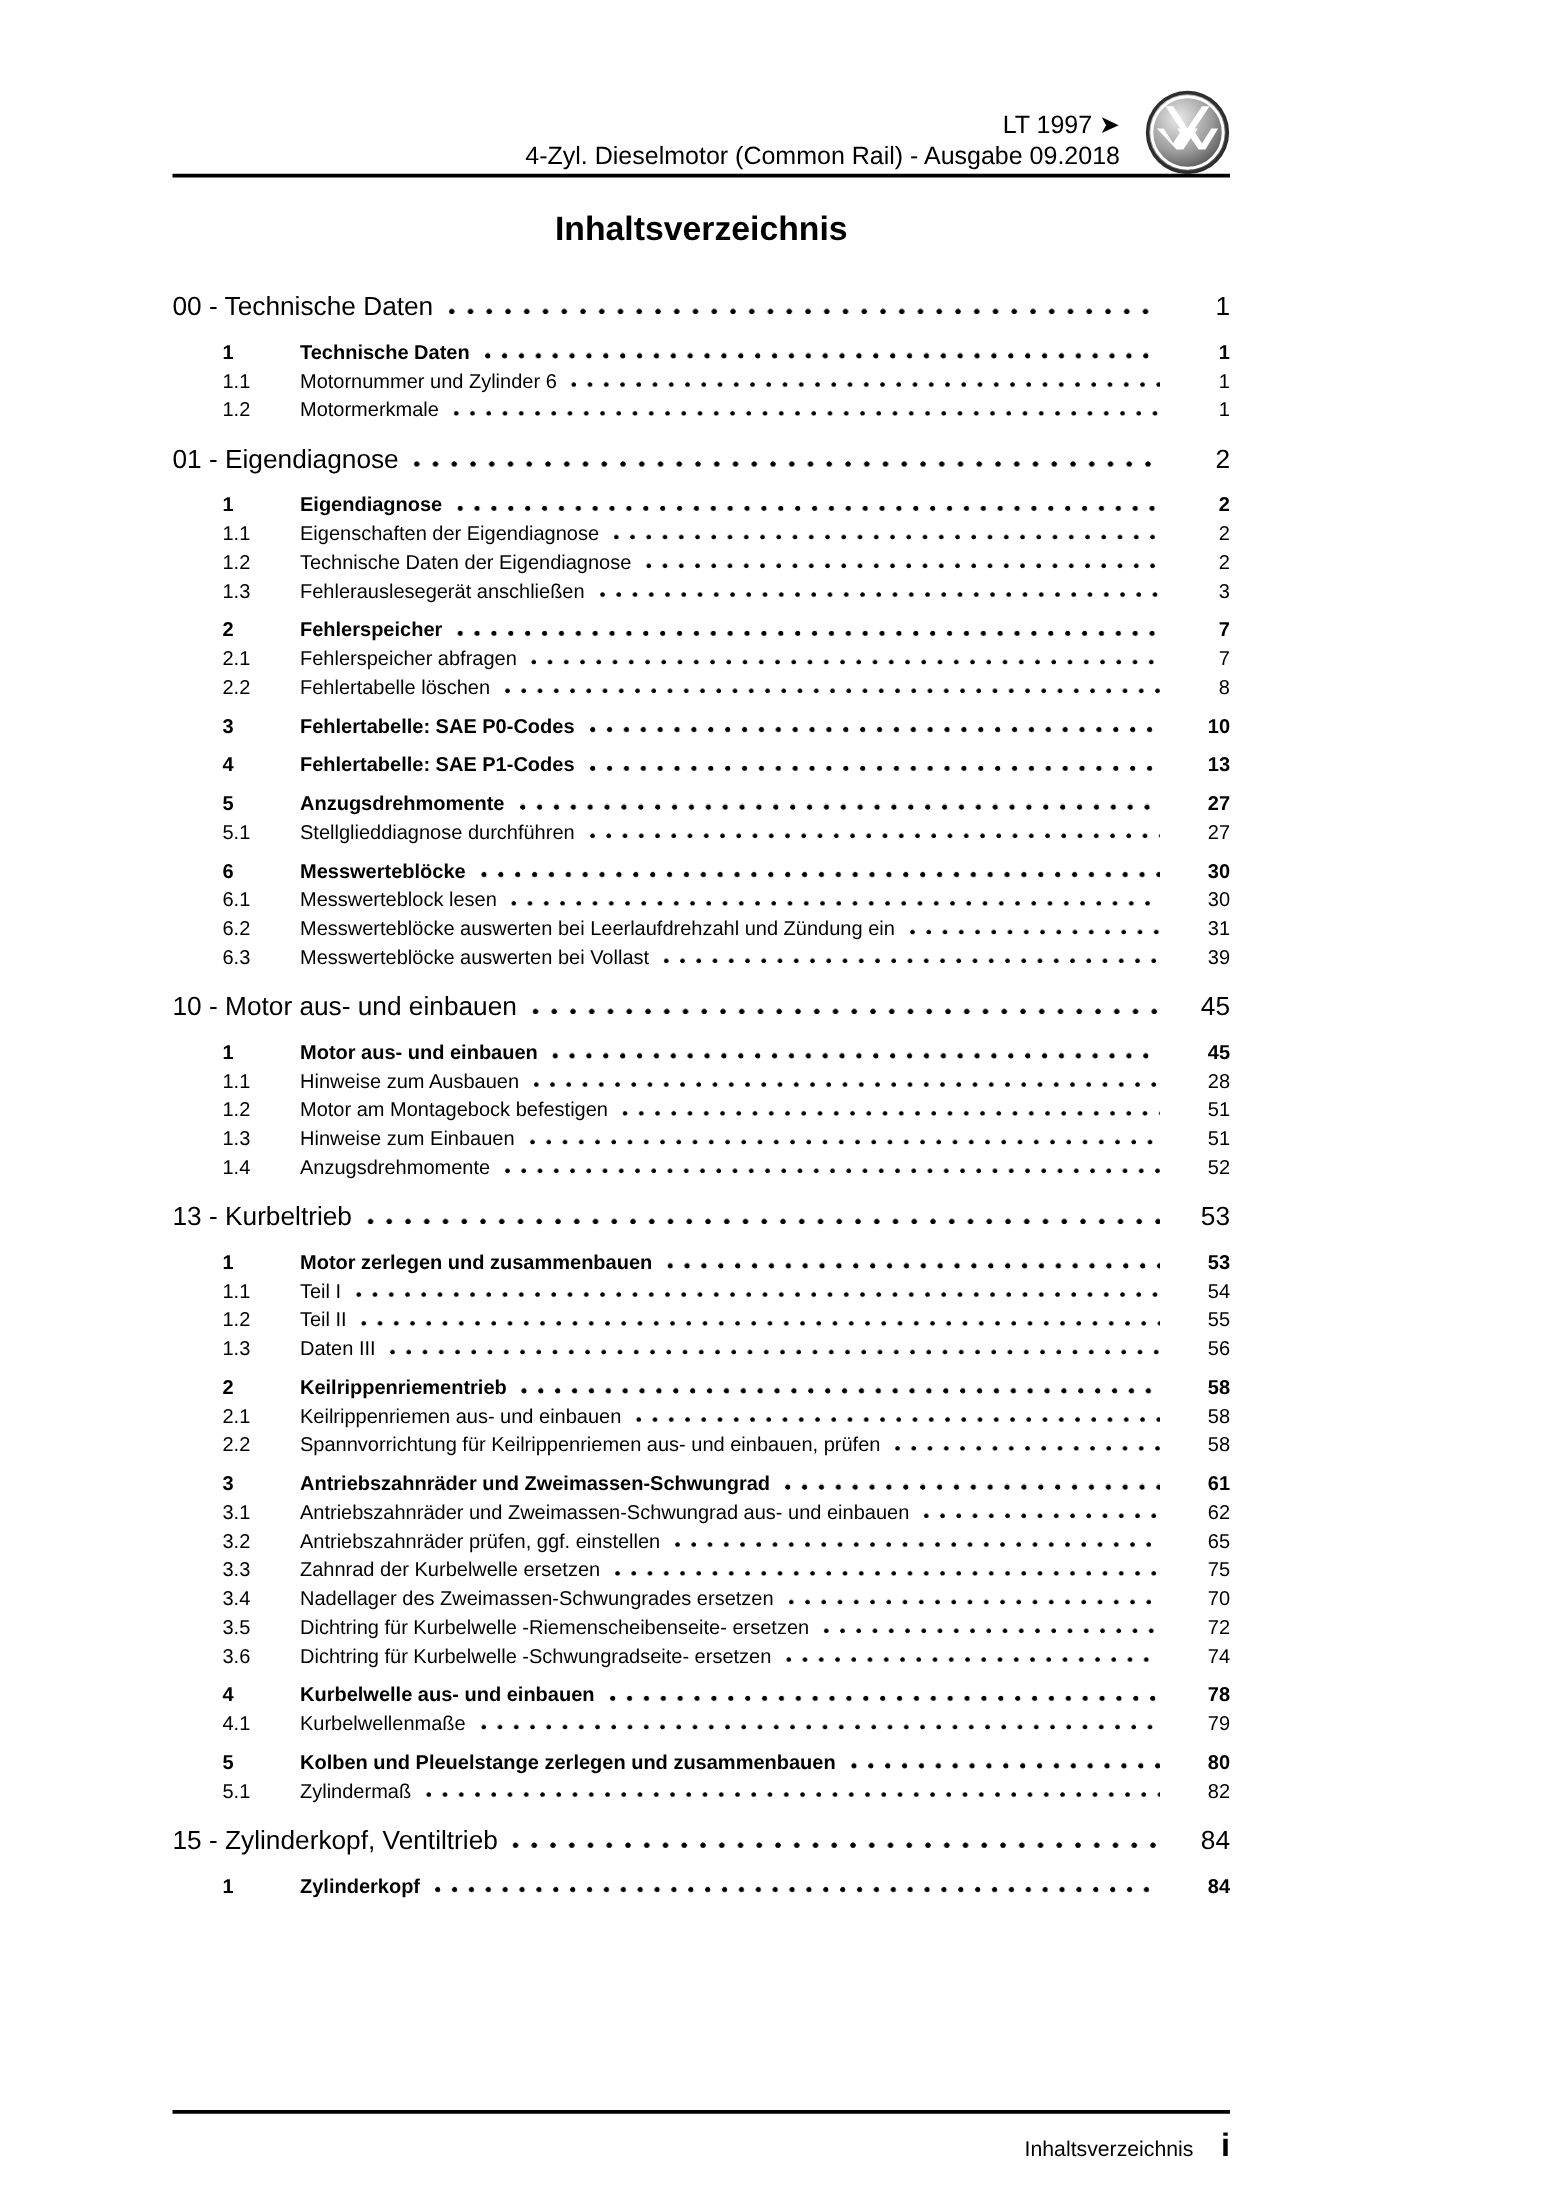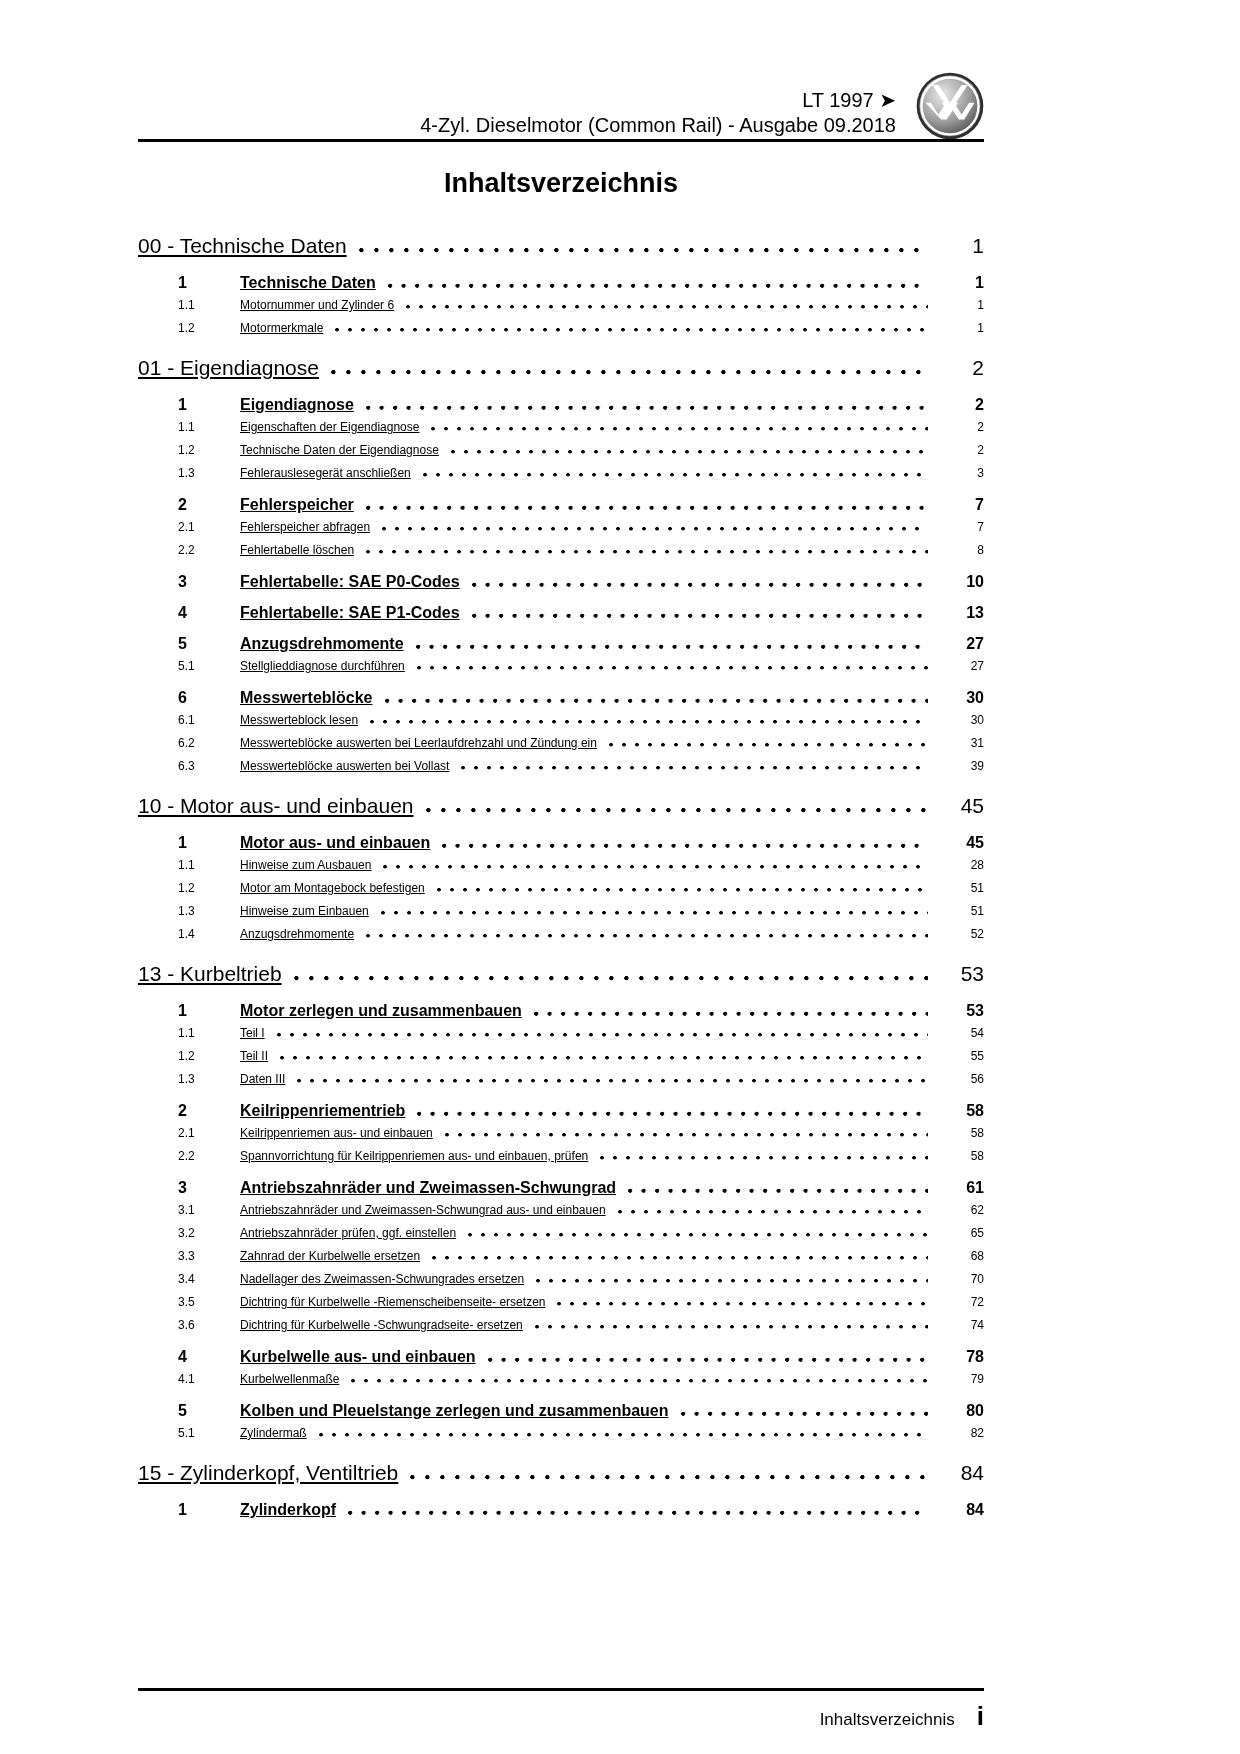--- a/index.html
+++ b/index.html
@@ -51,26 +51,26 @@
     margin-top: 11px;
   }
   .row.section {
     font-weight: bold;
     font-size: 16px;
     line-height: 23px;
     margin-top: 8px;
     padding-left: 40px;
   }
   .row.sub {
-    font-size: 12px;
+    font-size: 16px;
     line-height: 23px;
     padding-left: 40px;
   }
   .num { flex: none; width: 62px; }
-  .label { flex: none; white-space: nowrap; text-decoration: underline; }
+  .label { flex: none; white-space: nowrap; }
   .leader {
     flex: 1 1 auto;
     height: 5px;
     margin: 0 10px 0 12px;
     background-image: radial-gradient(circle at 2px 2.7px, #000 1.55px, transparent 2.05px);
     background-size: 13px 5px;
     background-repeat: repeat-x;
     background-position: left bottom;
   }
   .row.chapter .leader {
@@ -344,21 +344,21 @@
       <div class="row sub">
         <span class="num">3.2</span>
         <span class="label">Antriebszahnräder prüfen, ggf. einstellen</span>
         <div class="leader"></div>
         <span class="pg">65</span>
       </div>
       <div class="row sub">
         <span class="num">3.3</span>
         <span class="label">Zahnrad der Kurbelwelle ersetzen</span>
         <div class="leader"></div>
-        <span class="pg">68</span>
+        <span class="pg">75</span>
       </div>
       <div class="row sub">
         <span class="num">3.4</span>
         <span class="label">Nadellager des Zweimassen-Schwungrades ersetzen</span>
         <div class="leader"></div>
         <span class="pg">70</span>
       </div>
       <div class="row sub">
         <span class="num">3.5</span>
         <span class="label">Dichtring für Kurbelwelle -Riemenscheibenseite- ersetzen</span>

